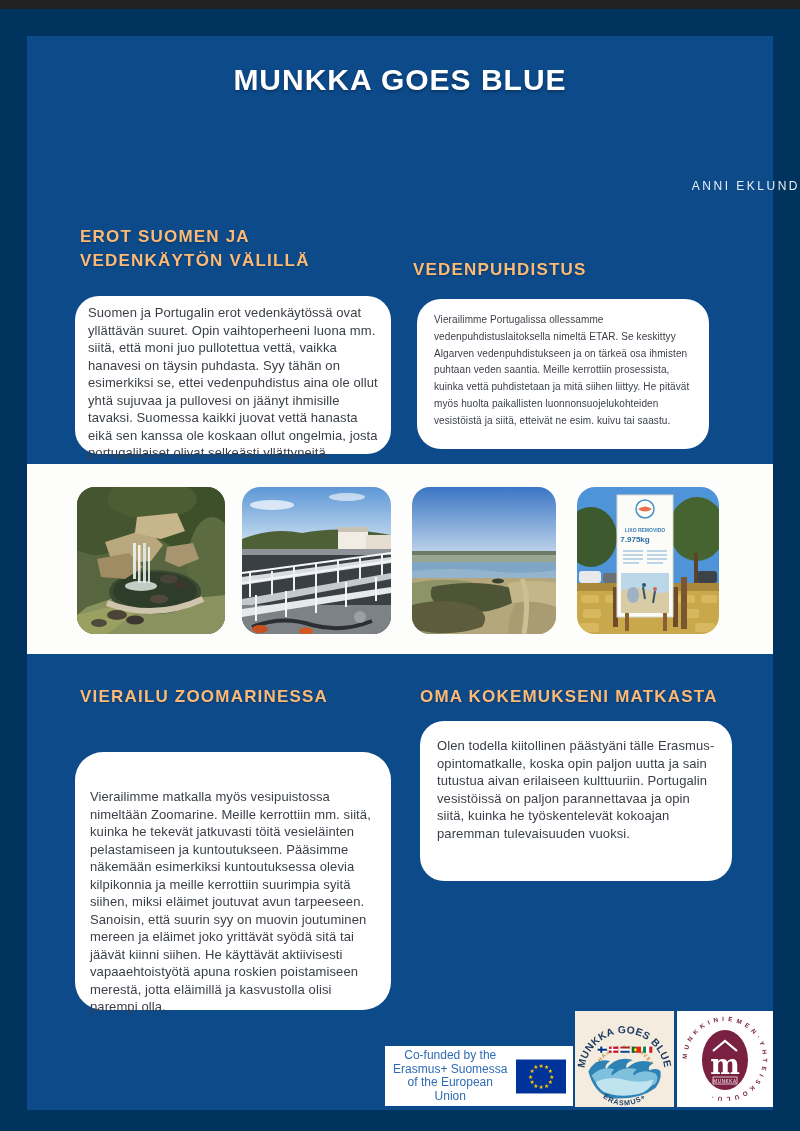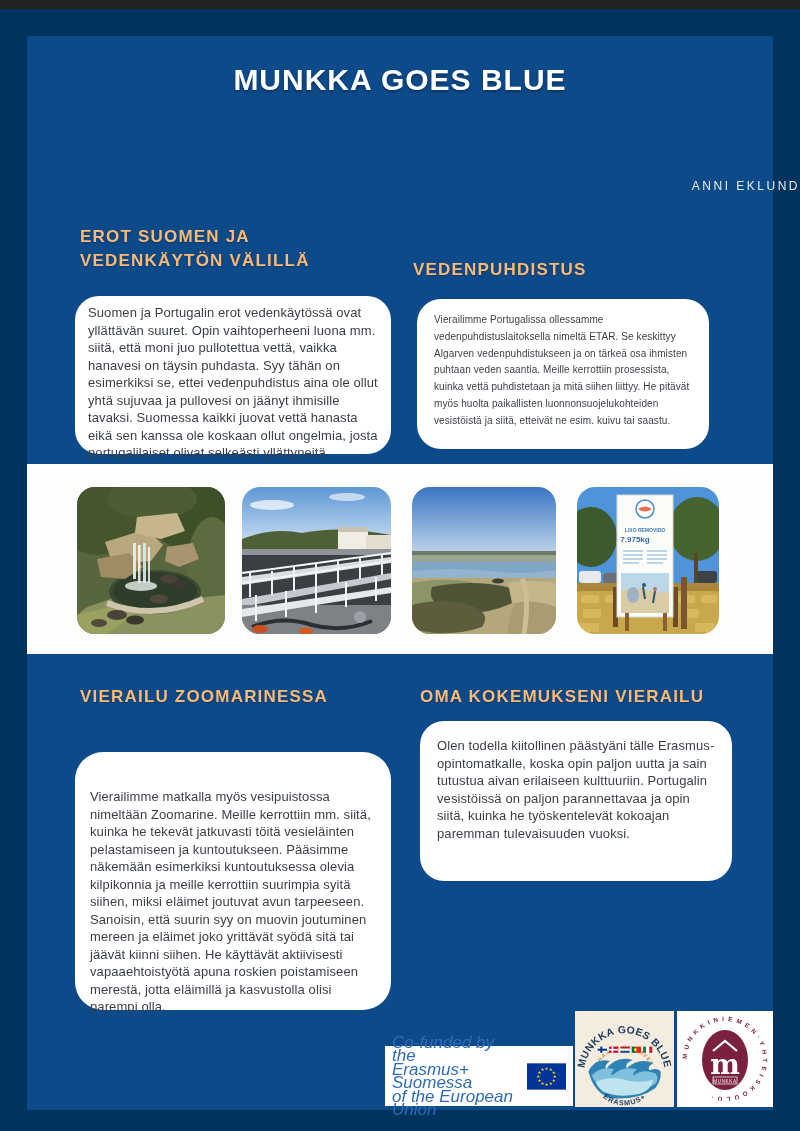--- a/index.html
+++ b/index.html
@@ -27,21 +27,21 @@
   .photo-band{position:absolute;left:27px;top:455px;width:746px;height:190px;background:#fdfdfb;}
   .photo{position:absolute;top:478px;height:147px;border-radius:18px;overflow:hidden;}
   .photo svg{display:block;width:100%;height:100%;}
   #photo-1{left:77px;width:148px;}
   #photo-2{left:242px;width:149px;}
   #photo-3{left:412px;width:144px;}
   #photo-4{left:577px;width:142px;}
   
   .cofunded{position:absolute;left:385px;top:1037px;width:188px;height:60px;background:#ffffff;
     display:flex;align-items:center;justify-content:flex-end;gap:7px;box-sizing:border-box;padding:4px 7px;}
-  .cofunded-text{color:#2e6cb5;font-size:17px;line-height:13.5px;text-align:left;font-weight:500;font-style:italic;}
+  .cofunded-text{color:#2e6cb5;font-size:12px;line-height:13.5px;text-align:center;font-weight:500;}
   .logo-box{position:absolute;top:1002px;height:96px;box-sizing:border-box;}
   #munkka-logo-box{left:575px;width:99px;background:#f3ecdf;}
   #school-logo-box{left:677px;width:96px;background:#ffffff;}
   .logo-box svg{display:block;width:100%;height:100%;}
 </style>
 </head>
 <body>
 
 <div class="poster">
   <div class="inner"></div>
@@ -214,21 +214,21 @@
       <rect x="48" y="126" width="4" height="18" fill="#8a5e33"></rect>
       <rect x="86" y="126" width="4" height="18" fill="#8a5e33"></rect>
     </svg>
   </div>
 
   <div class="sec-head" style="left:80px;top:676px;width:320px;">VIERAILU ZOOMARINESSA</div>
   <div class="bubble" id="box-zoo">
     <p>Vierailimme matkalla myös vesipuistossa nimeltään Zoomarine. Meille kerrottiin mm. siitä, kuinka he tekevät jatkuvasti töitä vesieläinten pelastamiseen ja kuntoutukseen. Pääsimme näkemään esimerkiksi kuntoutuksessa olevia kilpikonnia ja meille kerrottiin suurimpia syitä siihen, miksi eläimet joutuvat avun tarpeeseen. Sanoisin, että suurin syy on muovin joutuminen mereen ja eläimet joko yrittävät syödä sitä tai jäävät kiinni siihen. He käyttävät aktiivisesti vapaaehtoistyötä apuna roskien poistamiseen merestä, jotta eläimillä ja kasvustolla olisi parempi olla.</p>
   </div>
 
-  <div class="sec-head" style="left:420px;top:676px;width:320px;">OMA KOKEMUKSENI VIERAILU</div>
+  <div class="sec-head" style="left:420px;top:676px;width:320px;">OMA KOKEMUKSENI MATKASTA</div>
   <div class="bubble" id="box-exp">
     <p>Olen todella kiitollinen päästyäni tälle Erasmus-opintomatkalle, koska opin paljon uutta ja sain tutustua aivan erilaiseen kulttuuriin. Portugalin vesistöissä on paljon parannettavaa ja opin siitä, kuinka he työskentelevät kokoajan paremman tulevaisuuden vuoksi.</p>
   </div>
 
   <div class="cofunded">
     <div class="cofunded-text">
       <div>Co-funded by the</div>
       <div>Erasmus+ Suomessa</div>
       <div>of the European Union</div>
     </div>

